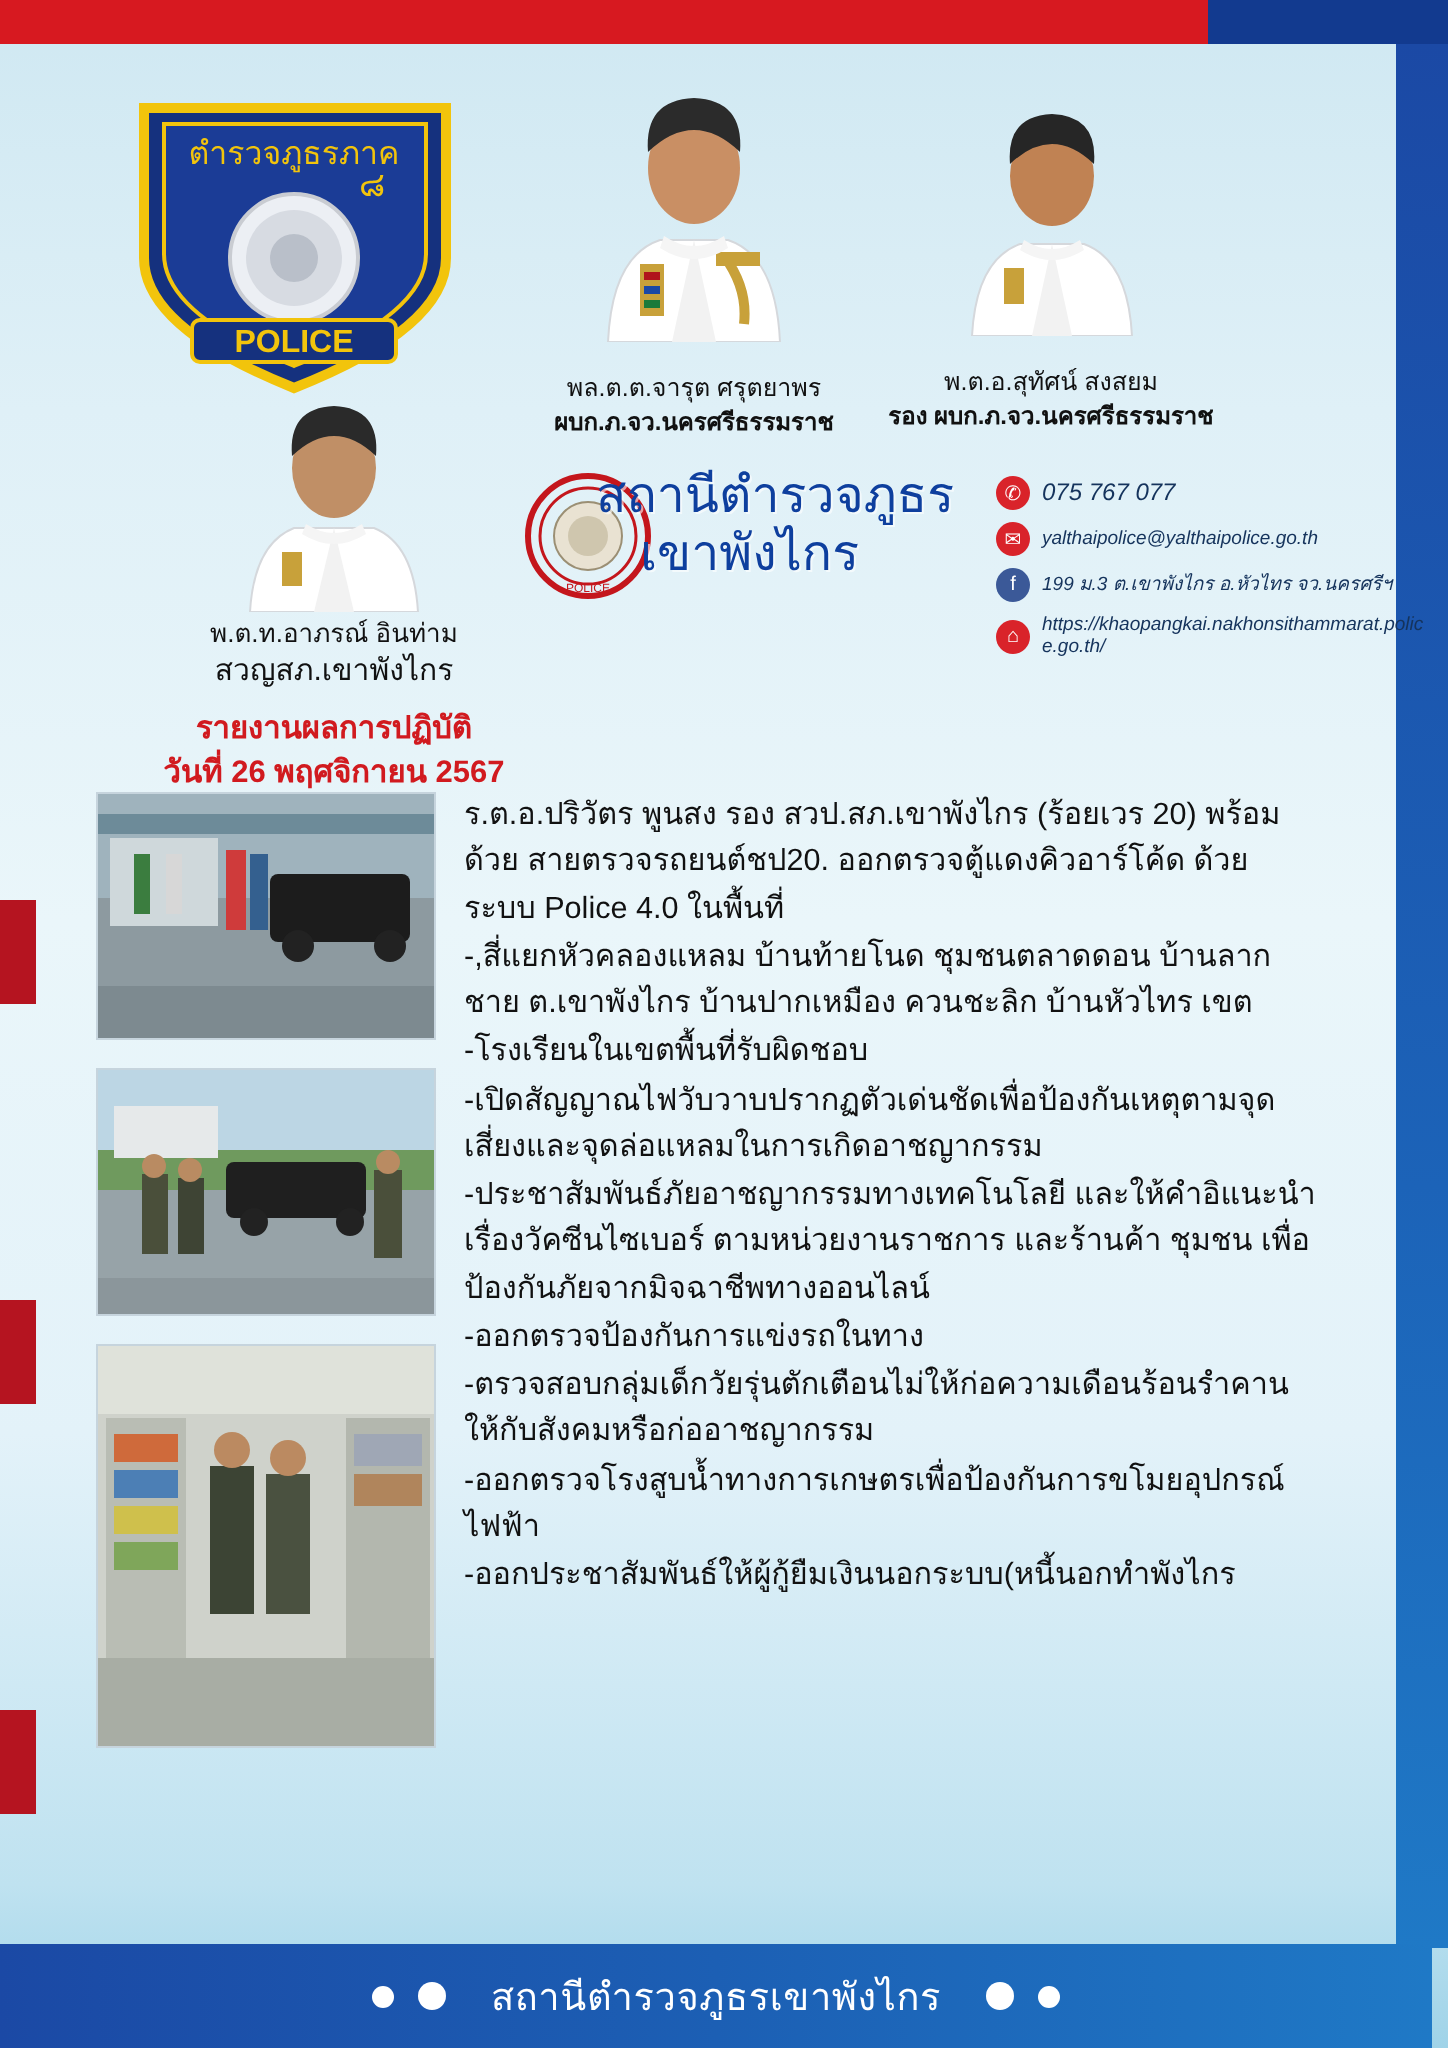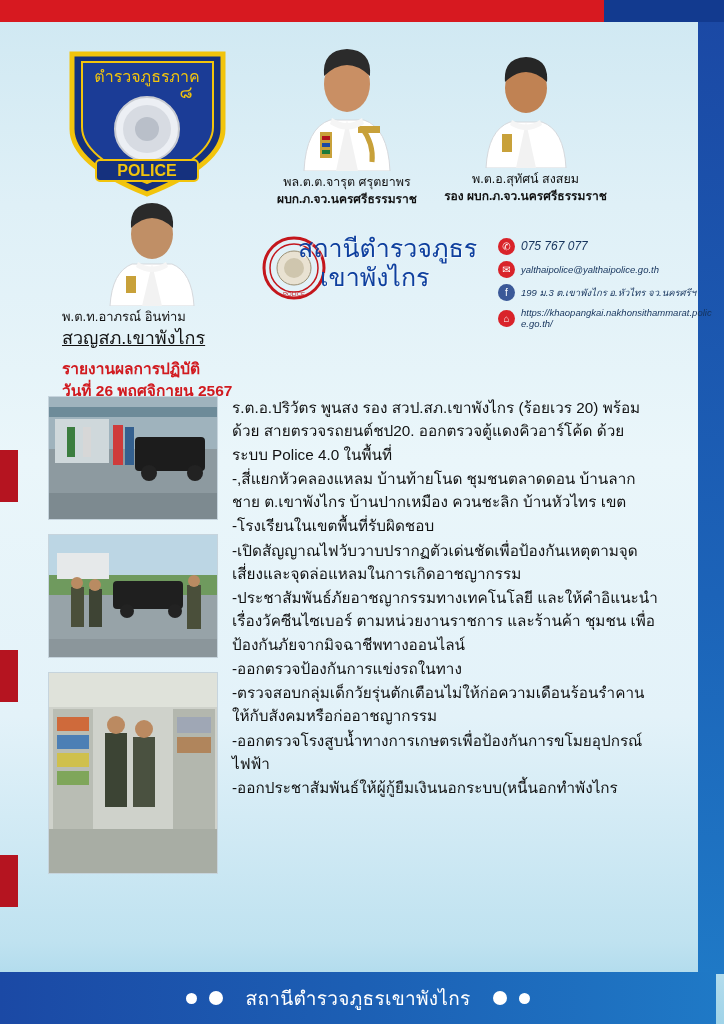--- a/index.html
+++ b/index.html
@@ -90,43 +90,44 @@
     width: 110px; height: 135px;
     margin: 0 auto;
     border-radius: 6px;
     position: relative;
     overflow: hidden;
   }
   .officer .name {
     font-size: 12.5px;
     color: #111;
     line-height: 1.35;
-    margin-top: 3px;
+    margin-top: 15px;
     white-space: nowrap;
   }
   .officer .role {
     font-size: 12px;
     color: #111;
     line-height: 1.35;
     white-space: nowrap;
     font-weight: bold;
   }
 
   
   .person-svg { position:absolute; inset:0; }
 
   
   .officer-left {
     position: absolute;
-    left: 62px; top: 196px;
+    left: 77px; top: 196px;
     width: 180px;
+    text-align: center;
   }
   .officer-left .photo { width: 104px; height: 110px; margin: 0 auto; position: relative; overflow:hidden;}
   .officer-left .name { font-size: 13px; color: #111; margin-top: 2px; line-height: 1.35;}
-  .officer-left .role { font-size: 18px; color:#111; line-height:1.35;text-decoration:underline;}
+  .officer-left .role { font-size: 15px; color:#111; line-height:1.35;}
   .report-title {
     margin-top: 8px;
     color: #d11a1f;
     font-size: 15.5px;
     line-height: 1.45;
     font-weight: bold;
   }
 
   
   .station {

